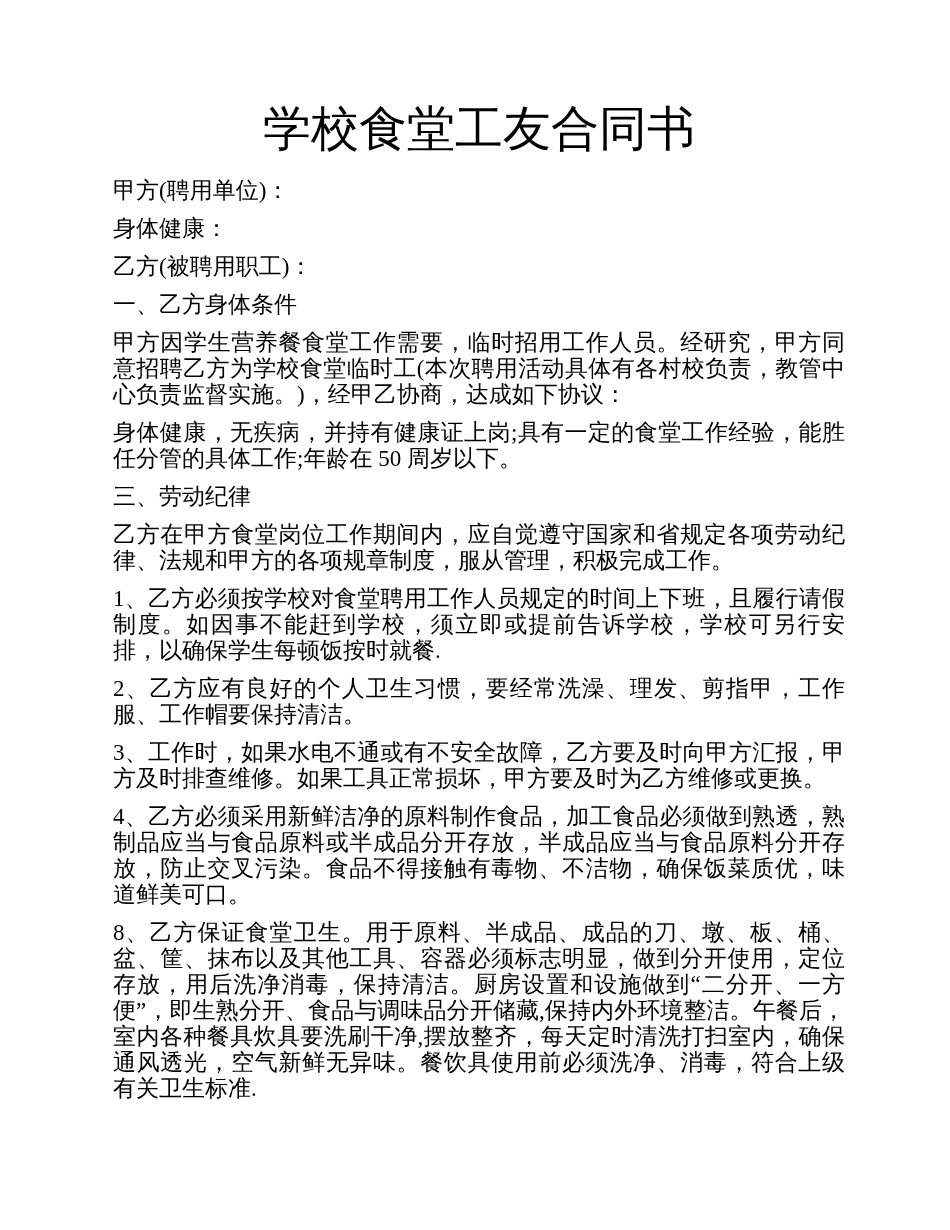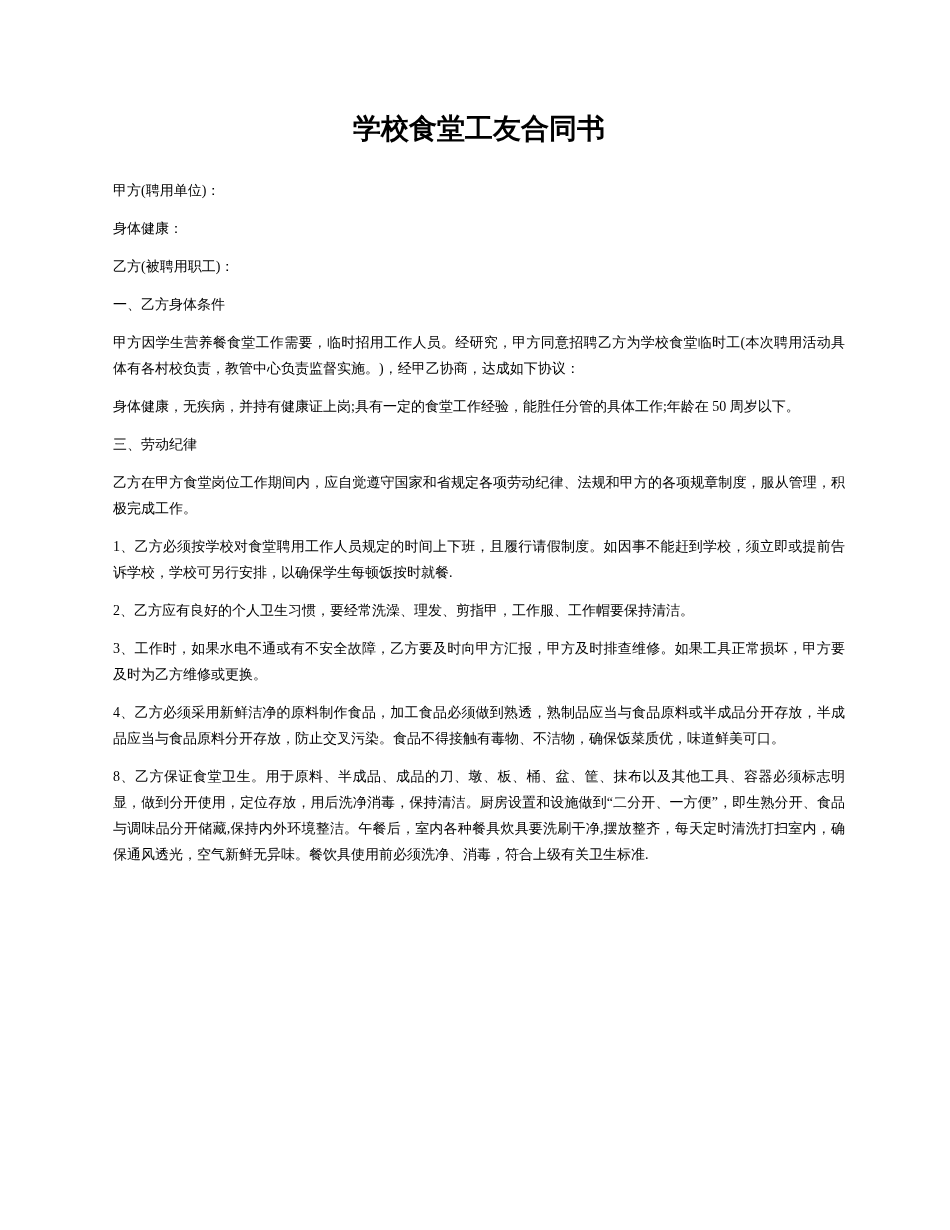--- a/index.html
+++ b/index.html
@@ -15,29 +15,29 @@
     color: #000000;
   }
   .page {
     box-sizing: border-box;
     width: 950px;
     height: 1230px;
     padding: 106px 105px 0 113px;
     background: #ffffff;
   }
   .doc-title {
-    font-size: 28px;
+    font-size: 48px;
     line-height: 46px;
-    font-weight: bold;
+    font-weight: normal;
     text-align: center;
     margin: 0 0 26px 0;
     white-space: nowrap;
   }
   .doc-paragraph {
-    font-size: 14px;
+    font-size: 23px;
     line-height: 26px;
     margin: 0 0 12px 0;
     text-align: justify;
     text-justify: inter-ideograph;
     word-break: break-all;
   }
 </style>
 </head>
 <body>
 

